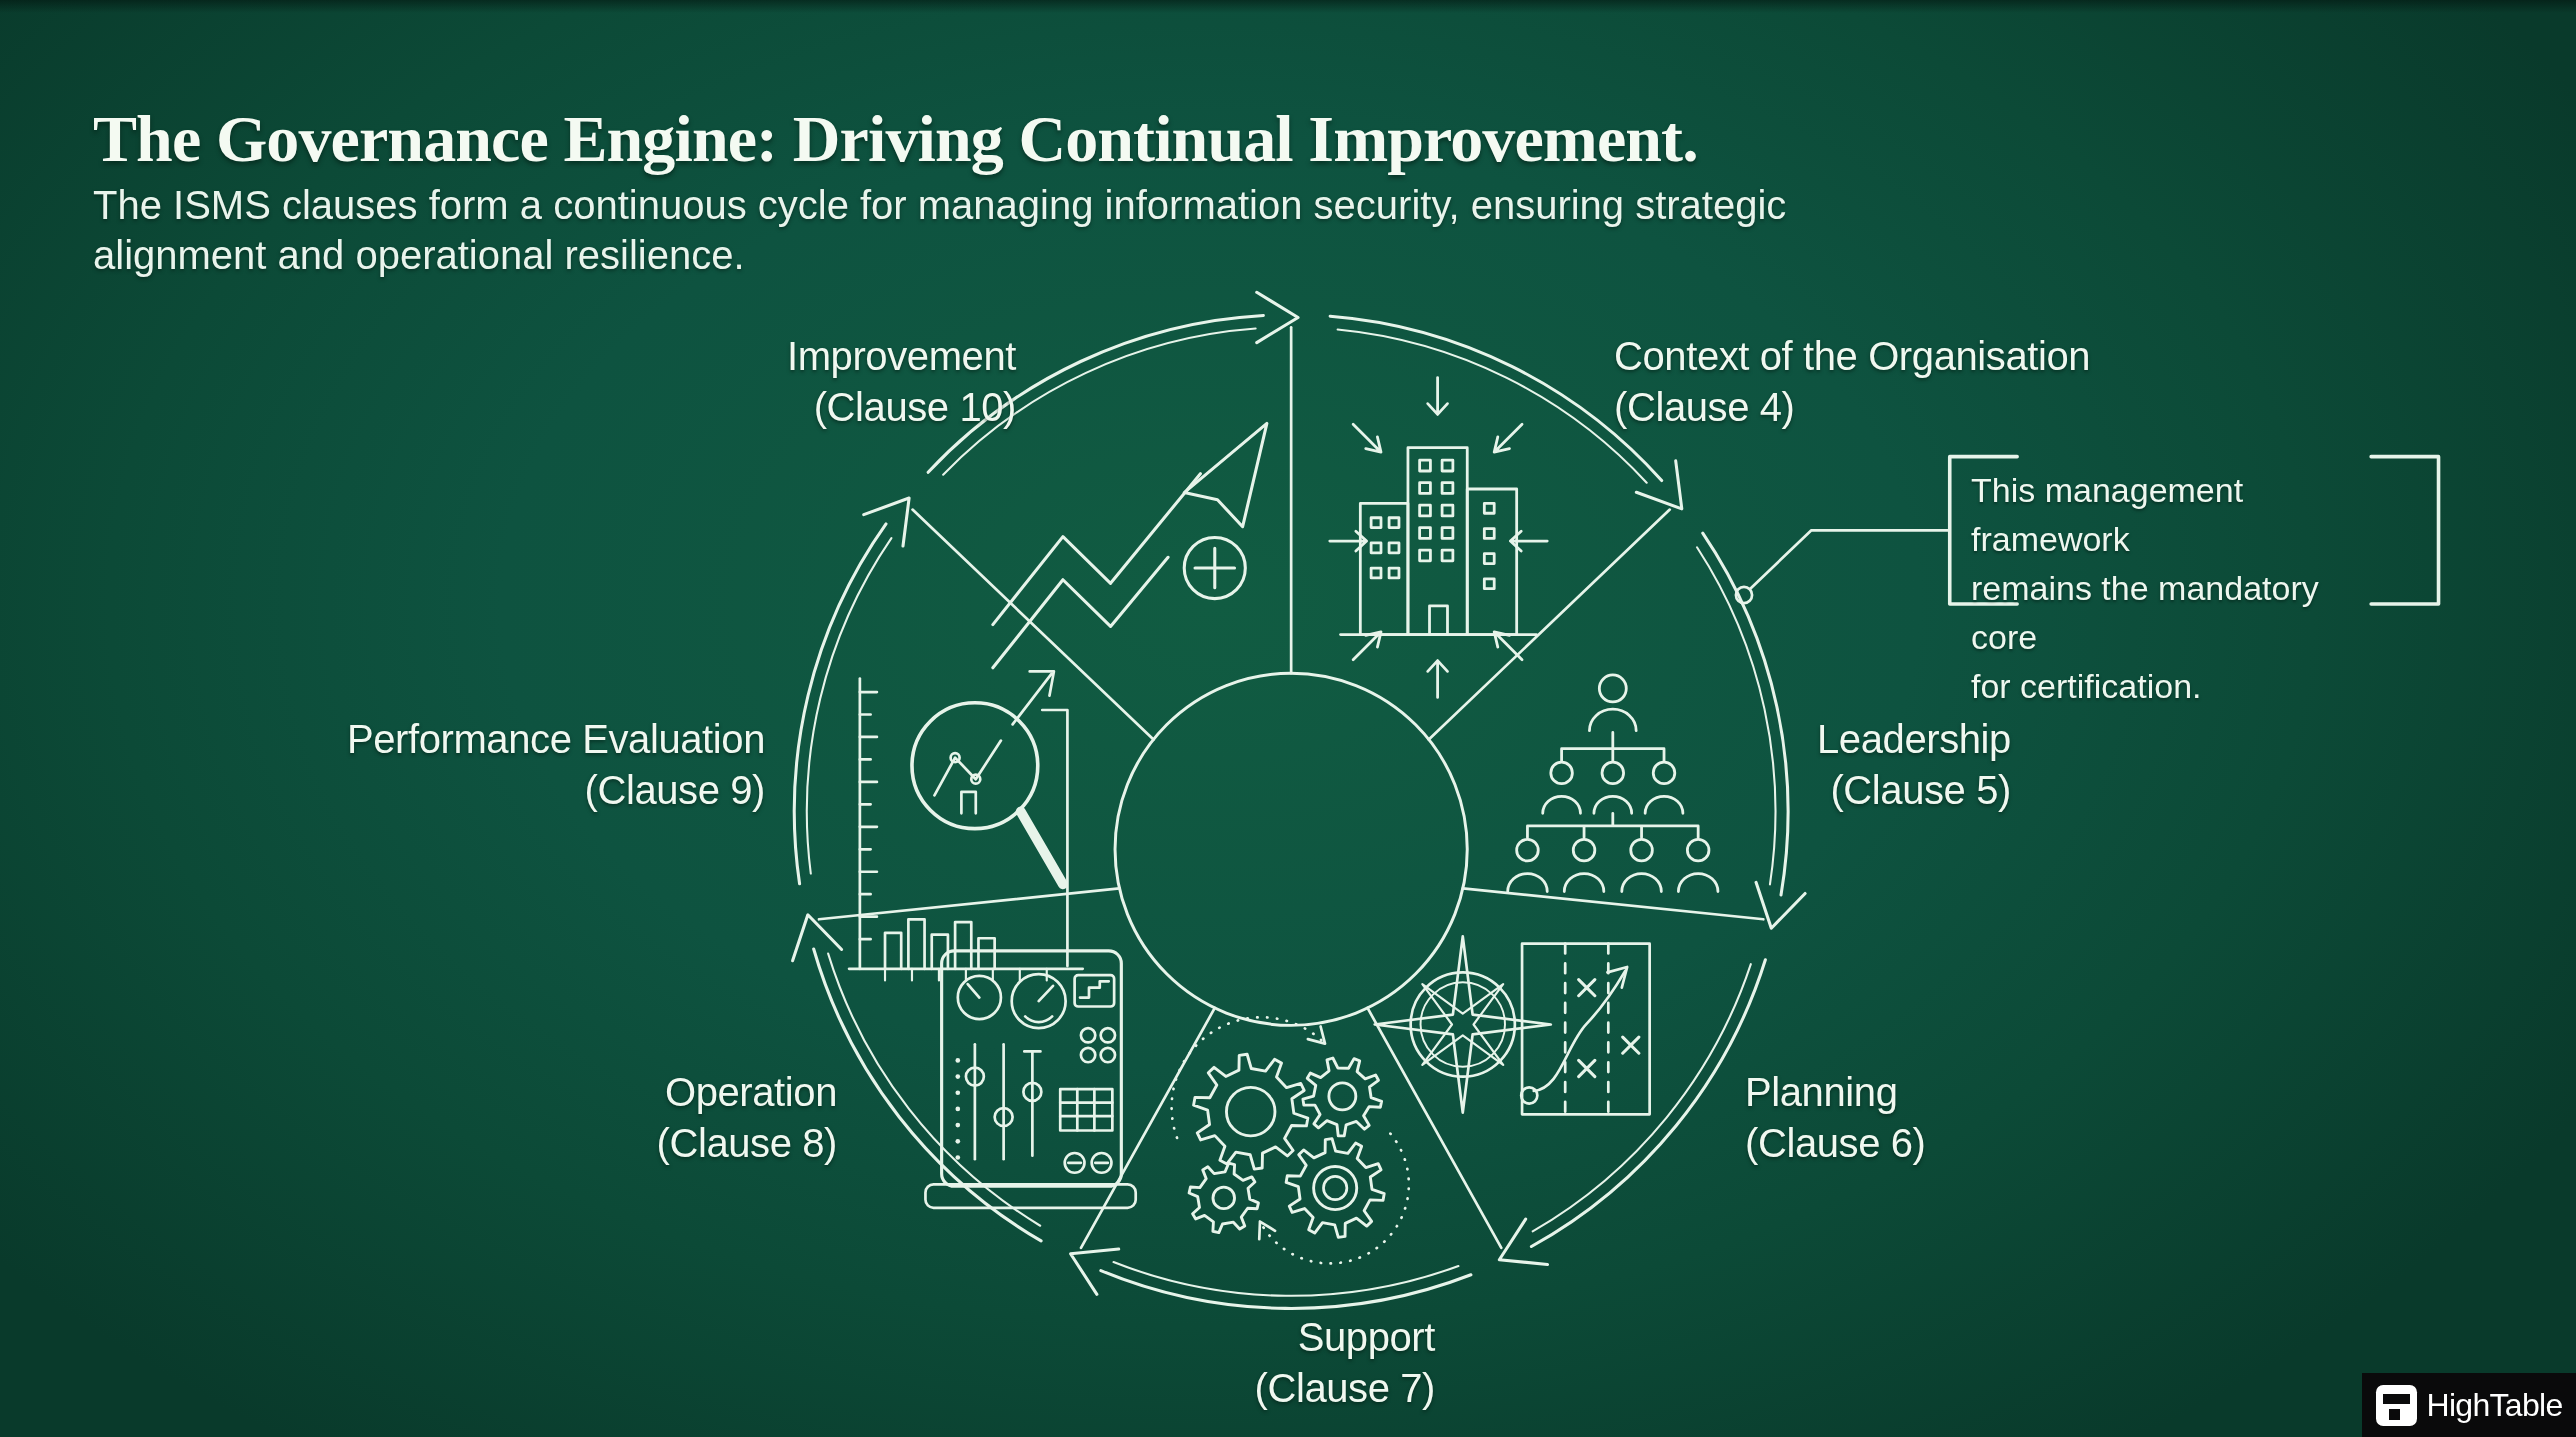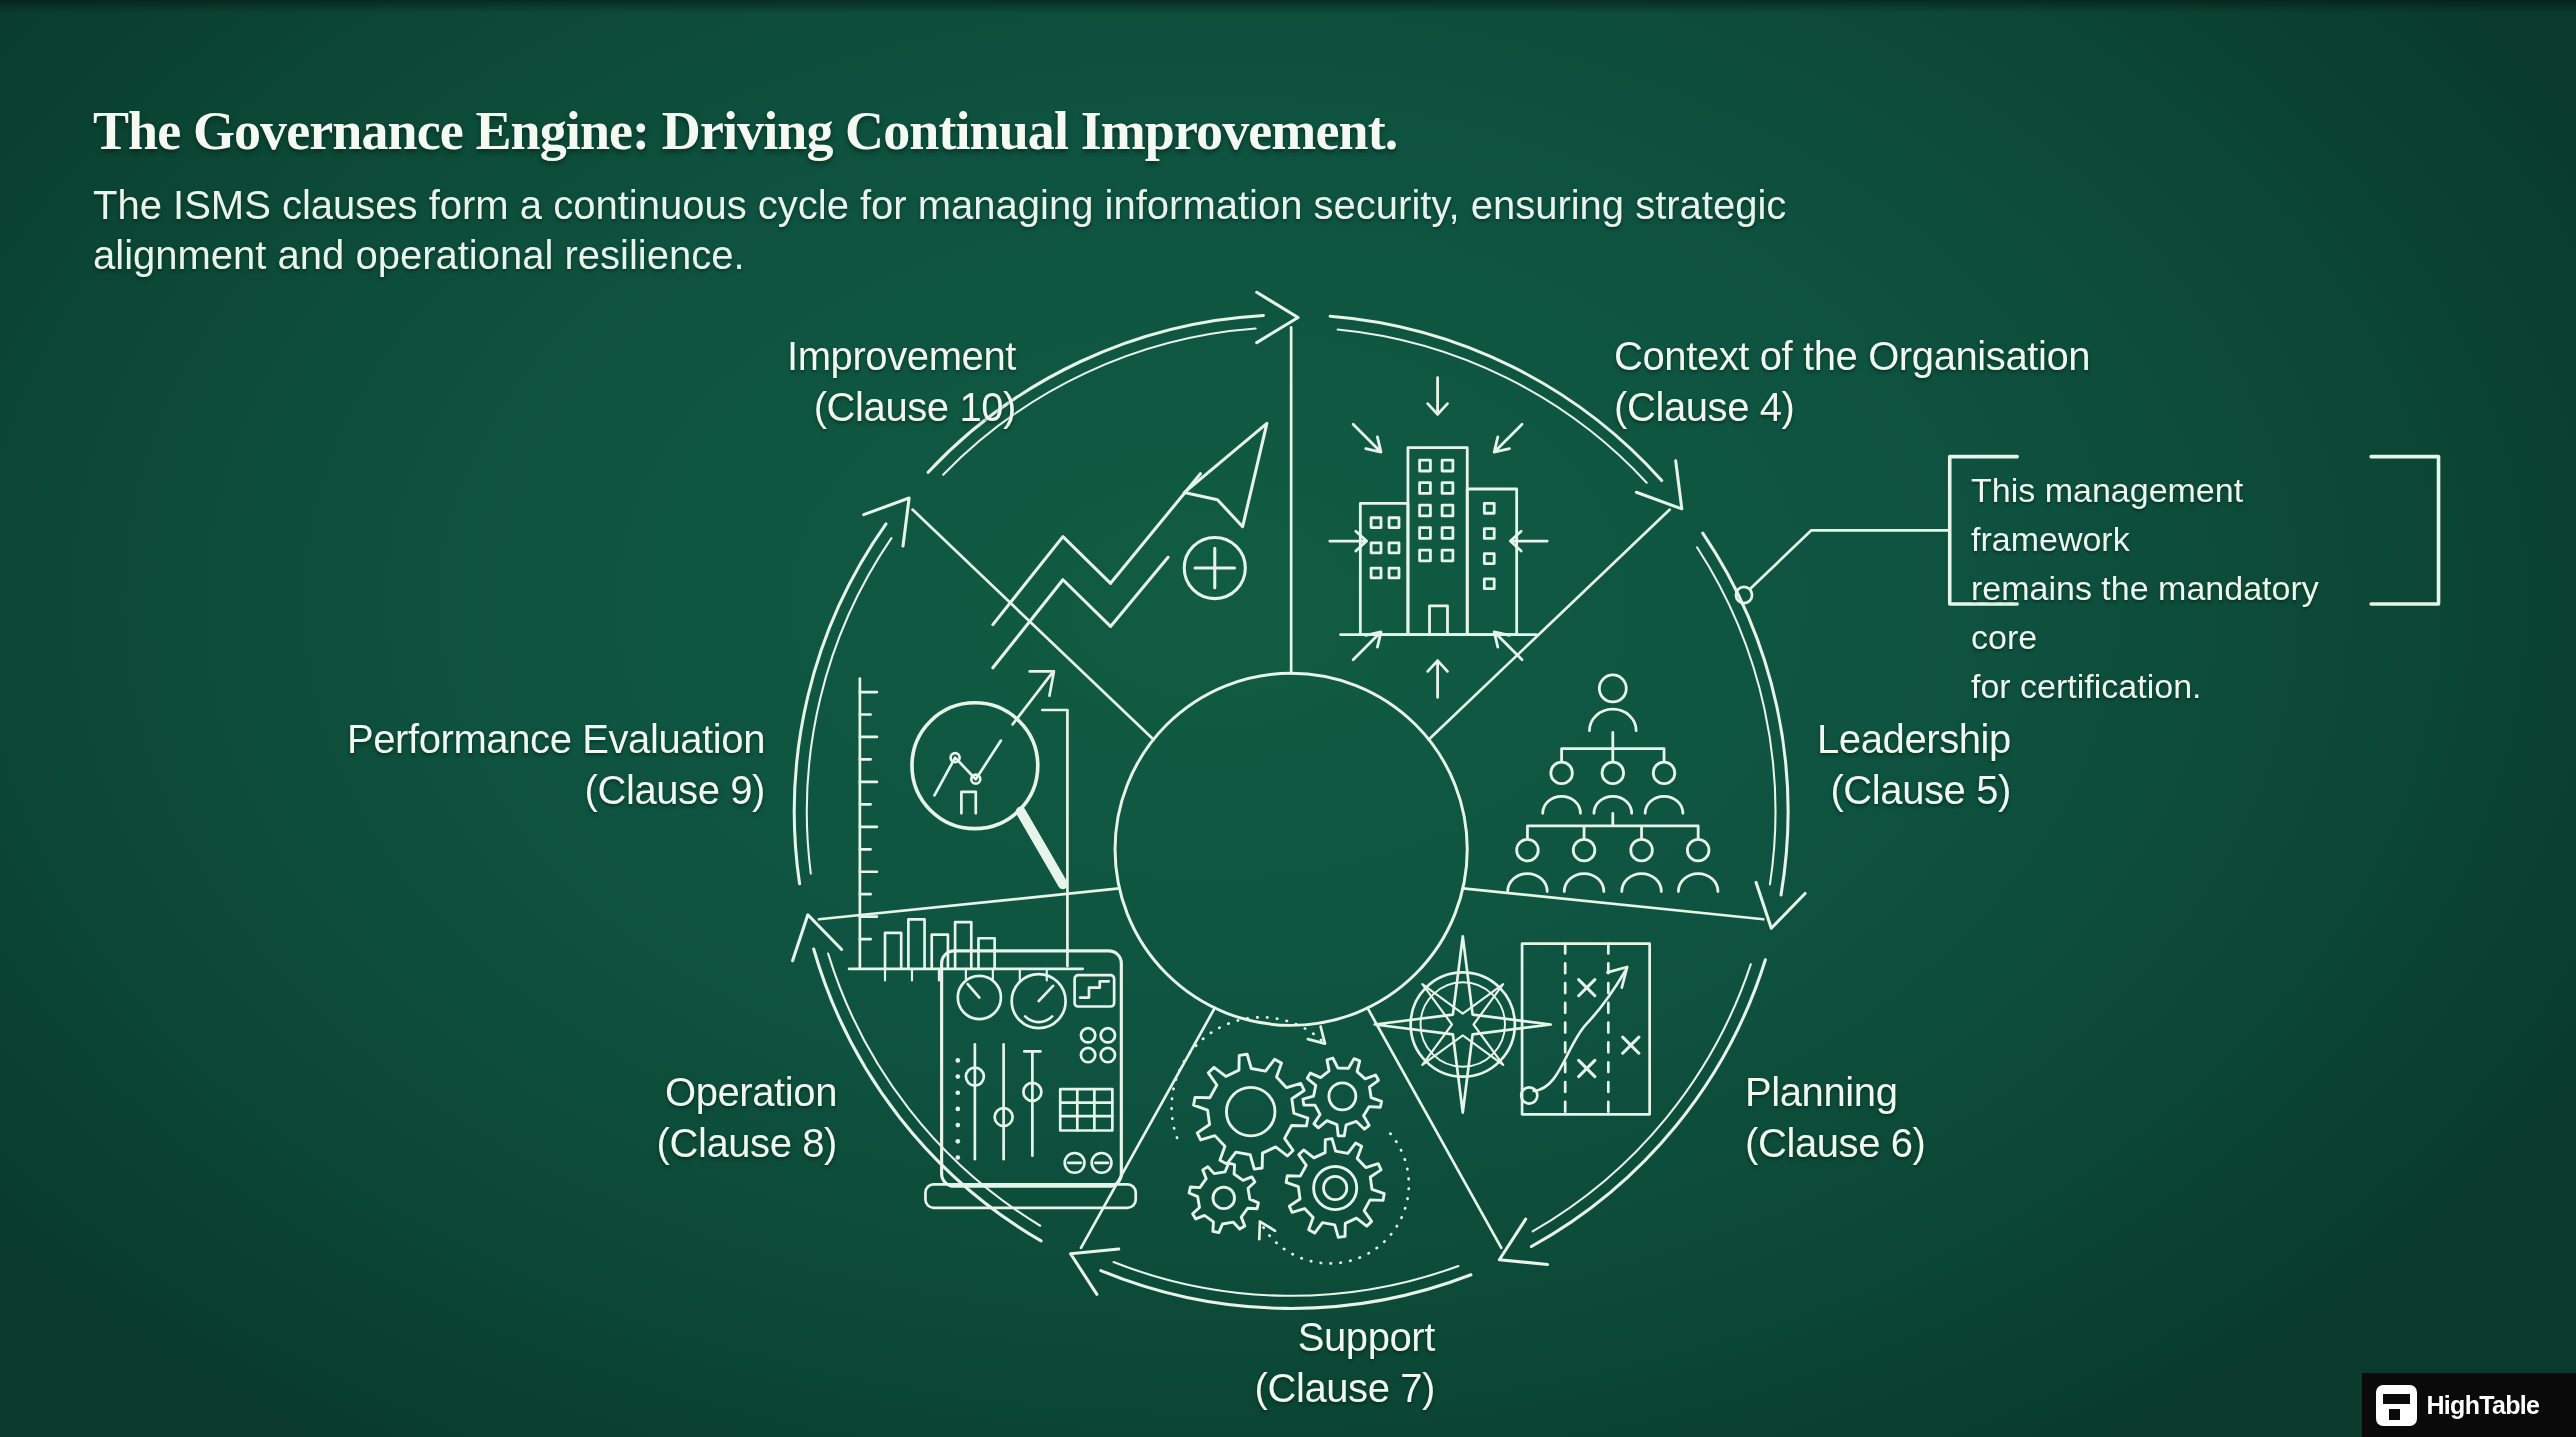--- a/index.html
+++ b/index.html
@@ -6,21 +6,21 @@
   body{margin:0;background:#052b1f;font-family:"Liberation Sans", sans-serif;}
   .stage{
     position:relative;width:2576px;height:1438px;overflow:hidden;
     background:
       radial-gradient(ellipse 1572px 1033px at 47% 42%, #115c42 0%, #0e5340 45%, #0c4a37 70%, #093a2b 100%);
   }
   .stage::before{content:"";position:absolute;left:0;top:0;right:0;height:12.6px;
     background:linear-gradient(180deg, rgba(2,18,13,.55), rgba(2,18,13,0));pointer-events:none;}
   .title{
     position:absolute;left:93px;top:52px;
-    font-family:"Liberation Serif", serif;font-weight:700;font-size:54px;line-height:86px;
+    font-family:"Liberation Serif", serif;font-weight:700;font-size:66px;line-height:86px;
     color:#f4faf2;letter-spacing:-0.9px;text-shadow:0 2.7px 4.5px rgba(0,26,17,.55);
     white-space:nowrap;
   }
   .sub{
     position:absolute;left:93px;top:180px;
     font-size:40px;line-height:50px;color:#e9f4ec;
     text-shadow:0 1.8px 3.6px rgba(0,26,17,.5);white-space:nowrap;
   }
   .sub .line{display:block;}
   svg.diagram{position:absolute;left:0;top:0;}
@@ -45,21 +45,21 @@
   }
   .callout-text span{display:block;}
   .logo{
     position:absolute;left:2362px;top:1373px;width:214px;height:65px;
     background:#0a0a0b;display:flex;align-items:center;gap:10px;
     padding-left:13.5px;box-sizing:border-box;
   }
   .logo-mark{position:relative;width:41px;height:41px;background:#ffffff;border-radius:7.2px;flex:0 0 auto;}
   .logo-mark::before{content:"";position:absolute;left:7.2px;top:9px;width:27px;height:10px;background:#0a0a0b;}
   .logo-mark::after{content:"";position:absolute;left:13.5px;top:24px;width:10.8px;height:10.8px;background:#0a0a0b;}
-  .logo-text{font-size:25px;font-weight:700;color:#ffffff;letter-spacing:-0.7px;white-space:nowrap;text-align:center;}
+  .logo-text{font-size:32px;font-weight:400;color:#ffffff;letter-spacing:-0.7px;white-space:nowrap;text-align:center;}
 </style>
 </head>
 <body>
 
 <div class="stage">
 
   <h1 class="title">The Governance Engine: Driving Continual Improvement.</h1>
 
   <div class="sub">
     <span class="line">The ISMS clauses form a continuous cycle for managing information security, ensuring strategic</span>

